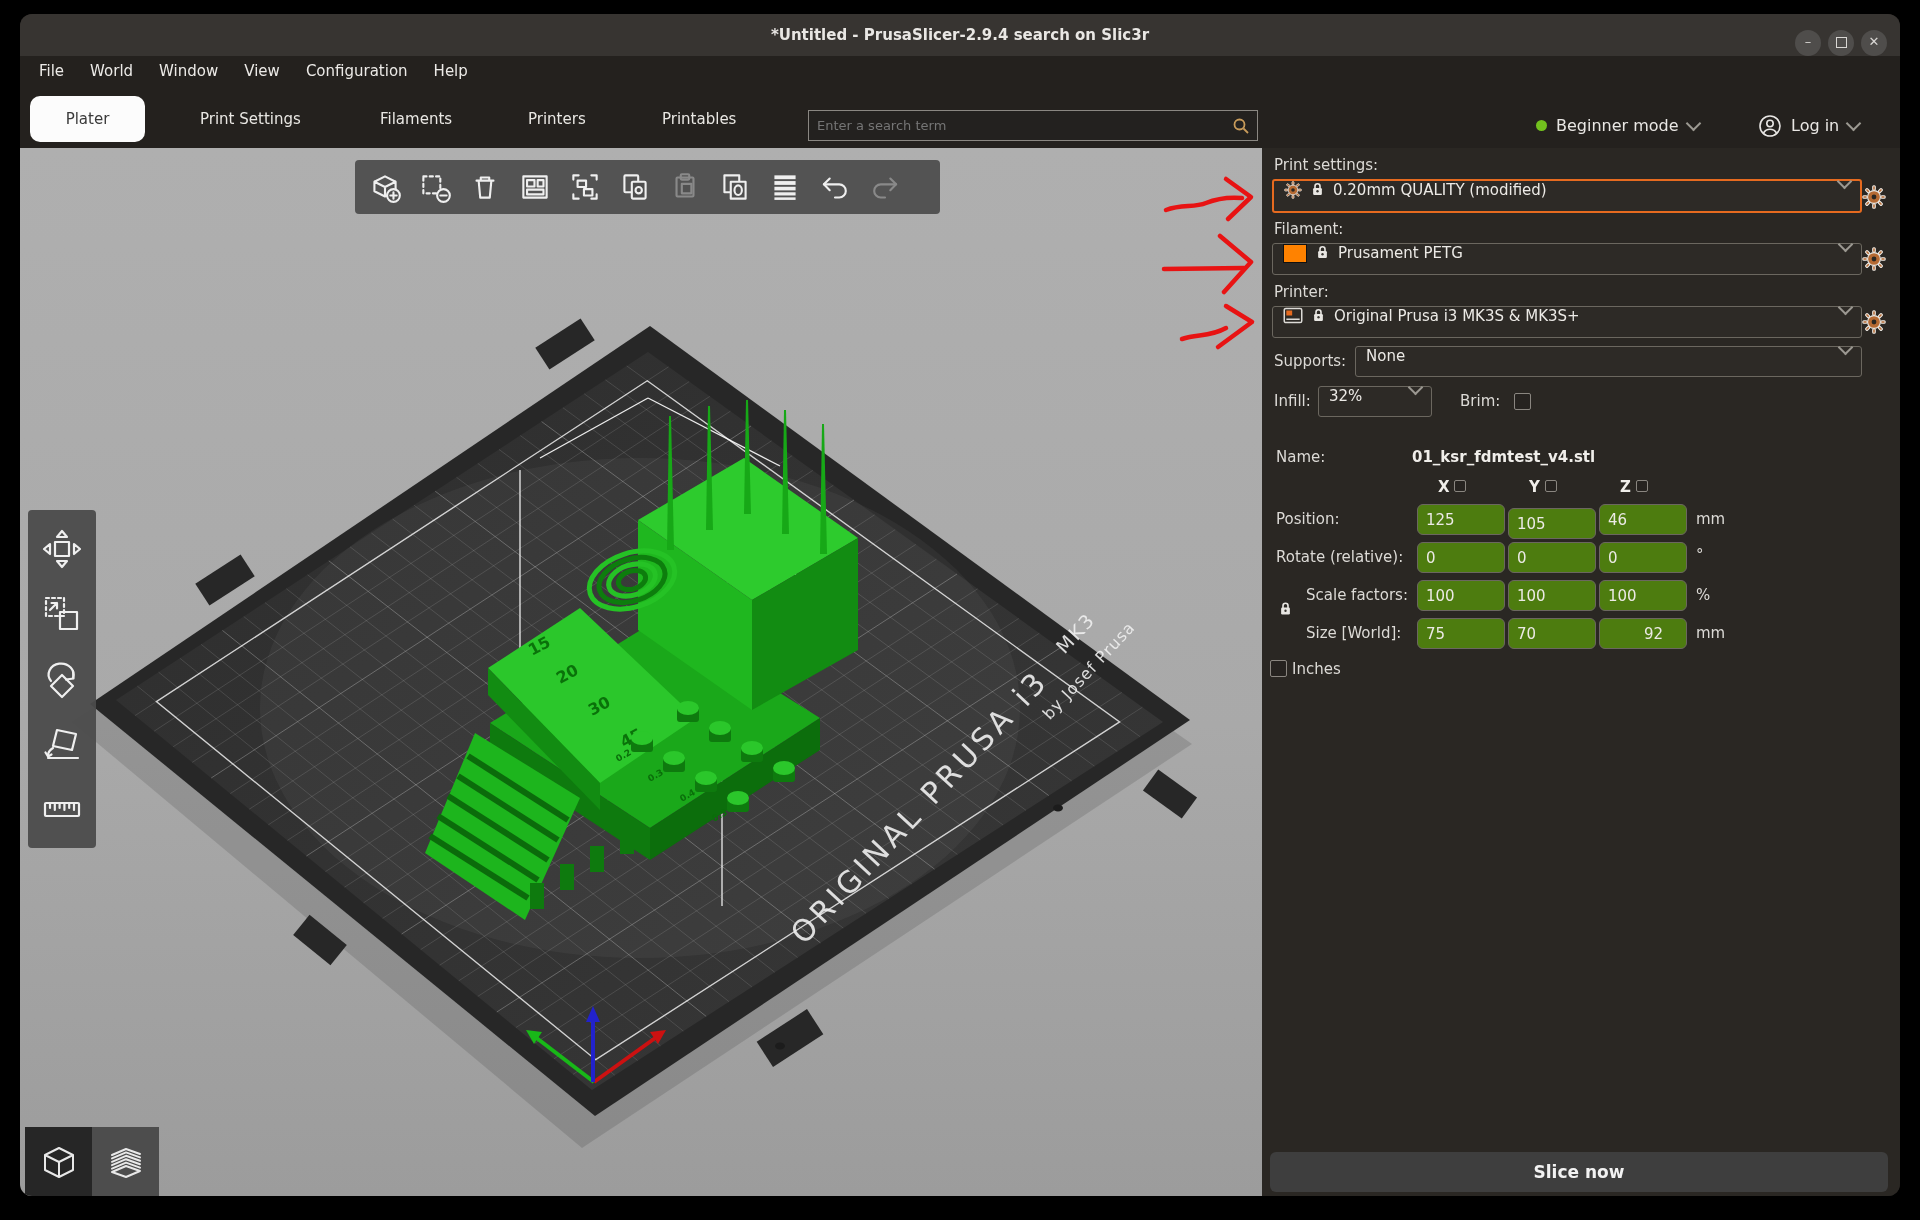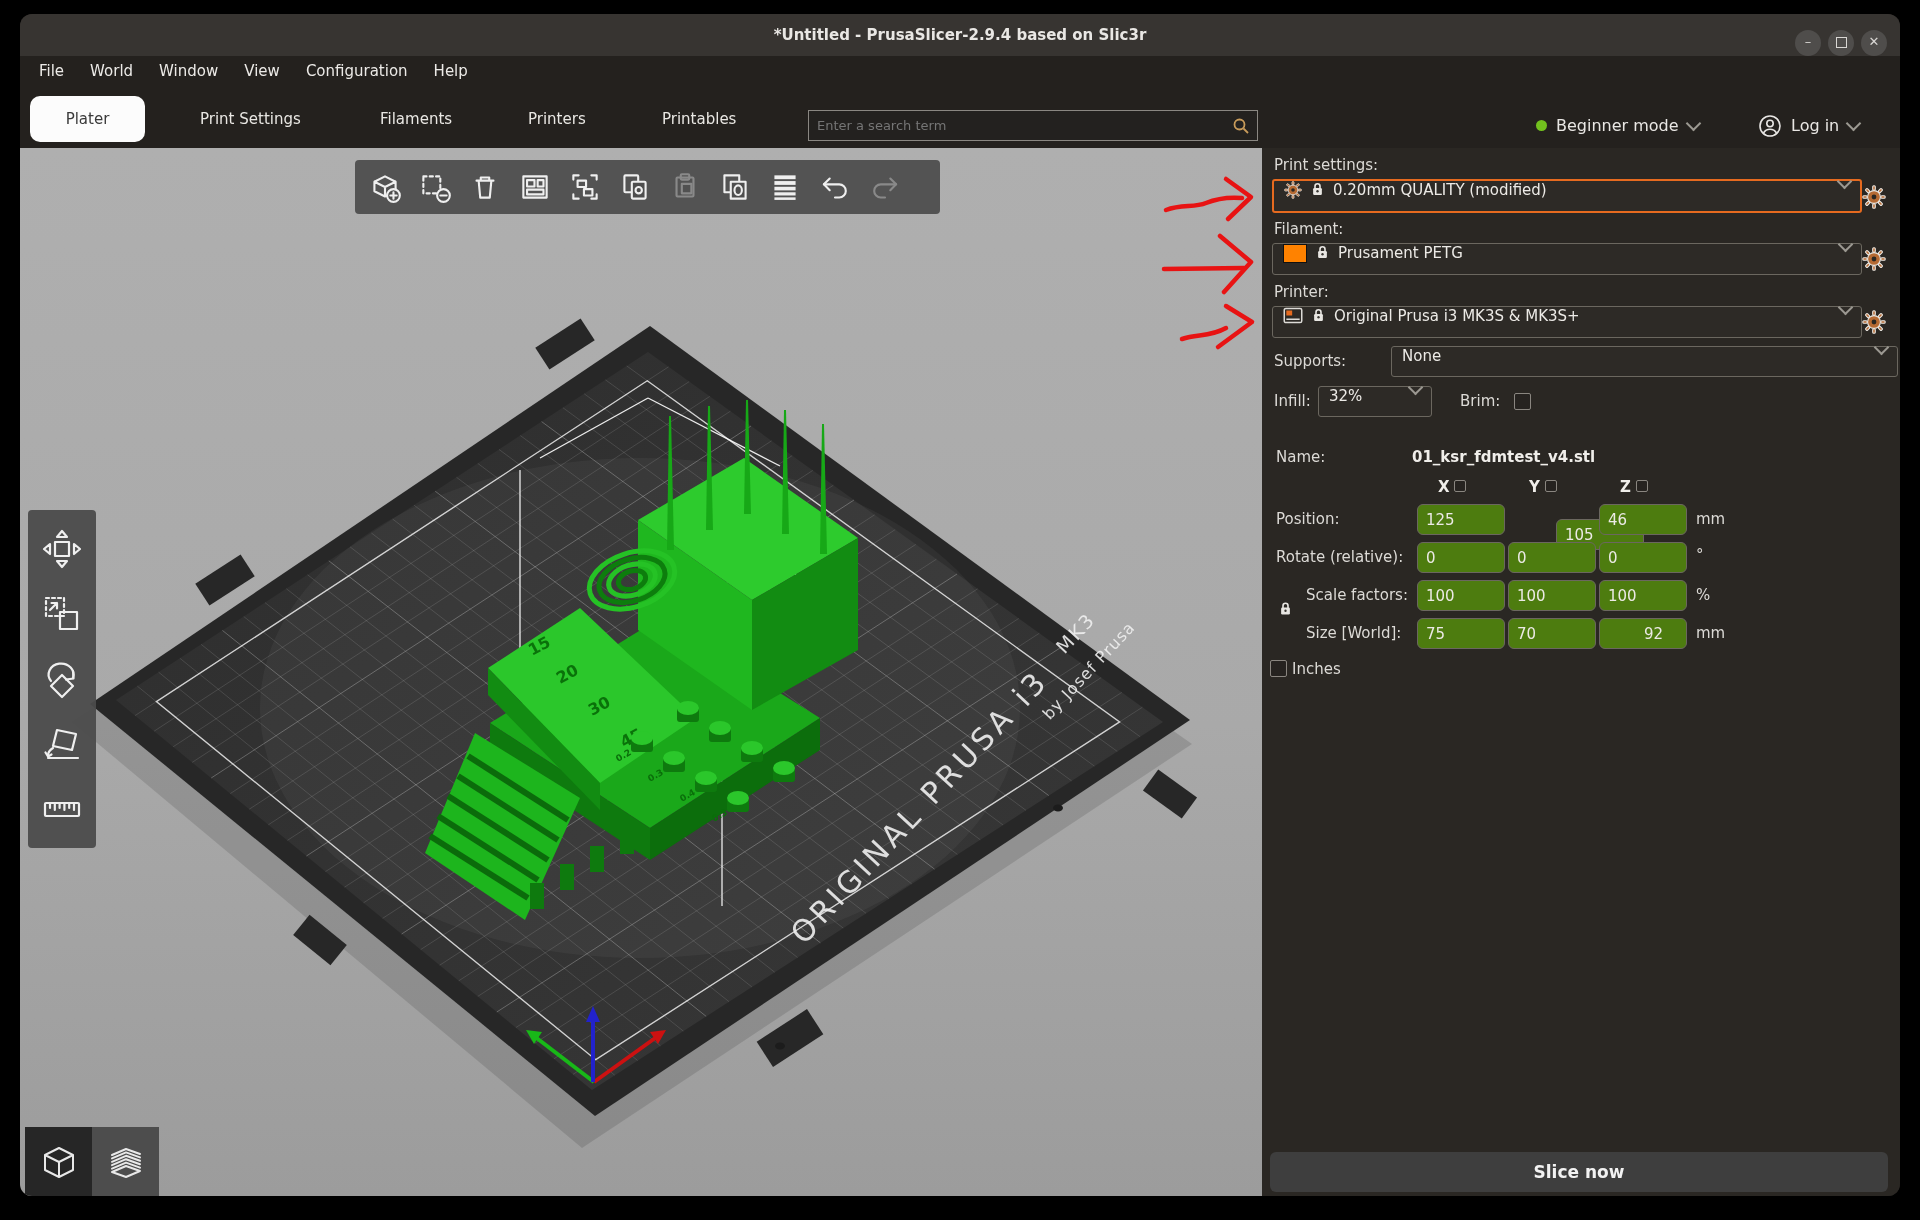--- a/index.html
+++ b/index.html
@@ -92,21 +92,21 @@
       <rect x="5" y="10.5" width="14" height="11" rx="2" fill="#E8E6E2"></rect>
       <circle cx="12" cy="15.5" r="1.9" fill="#3A3733"></circle>
     </symbol>
   </defs>
 </svg>
 
 <div class="app">
 <div class="window">
 
   <div class="titlebar">
-    <div class="title">*Untitled - PrusaSlicer-2.9.4 based on Slic3r</div>
+    <div class="title">*Untitled - PrusaSlicer-2.9.4 search on Slic3r</div>
     <div class="winbtn" style="left:1775px;">–</div>
     <div class="winbtn" style="left:1808px;"><span class="sq"></span></div>
     <div class="winbtn" style="left:1841px;">✕</div>
   </div>
 
   <div class="menubar">
     <span class="menuitem">File</span>
     <span class="menuitem">World</span>
     <span class="menuitem">Window</span>
     <span class="menuitem">View</span>
@@ -529,21 +529,21 @@
           </svg>
       <span>Original Prusa i3 MK3S &amp; MK3S+</span>
       <span class="chev"></span>
     </div>
     <div class="gearbtn" style="left:600px;top:162px;">
       <svg width="24" height="24">
             <use href="#gear"></use>
           </svg></div>
 
     <div class="lbl" style="left:12px;top:204px;">Supports:</div>
-    <div class="dd" style="left:93px;top:198px;width:507px;height:31px;margin-left:36px;">
+    <div class="dd" style="left:93px;top:198px;width:507px;height:31px;">
       <span>None</span>
       <span class="chev"></span>
     </div>
 
     <div class="lbl" style="left:12px;top:244px;">Infill:</div>
     <div class="dd" style="left:56px;top:238px;width:114px;height:31px;">
       <span>32%</span>
       <span class="chev"></span>
     </div>
     <div class="lbl" style="left:198px;top:244px;">Brim:</div>
@@ -554,21 +554,21 @@
 
     <div class="axis-h" style="left:176px;top:330px;">X</div>
     <div class="cbx small" style="left:192px;top:332px;"></div>
     <div class="axis-h" style="left:267px;top:330px;">Y</div>
     <div class="cbx small" style="left:283px;top:332px;"></div>
     <div class="axis-h" style="left:358px;top:330px;">Z</div>
     <div class="cbx small" style="left:374px;top:332px;"></div>
 
     <div class="lbl" style="left:14px;top:362px;">Position:</div>
     <input class="num-input" style="left: 155px; top: 356px;" value="125">
-    <input class="num-input" style="left: 246px; top: 371px; margin-left: 48px;" value="105">
+    <input class="num-input" style="left: 246px; top: 360px;" value="105">
     <input class="num-input" style="left: 337px; top: 356px;" value="46">
     <div class="unit" style="left:434px;top:362px;">mm</div>
 
     <div class="lbl" style="left:14px;top:400px;">Rotate (relative):</div>
     <input class="num-input" style="left: 155px; top: 394px;" value="0">
     <input class="num-input" style="left: 246px; top: 394px;" value="0">
     <input class="num-input" style="left: 337px; top: 394px;" value="0">
     <div class="unit" style="left:434px;top:398px;">°</div>
 
     <div class="lbl" style="left:44px;top:438px;">Scale factors:</div>

